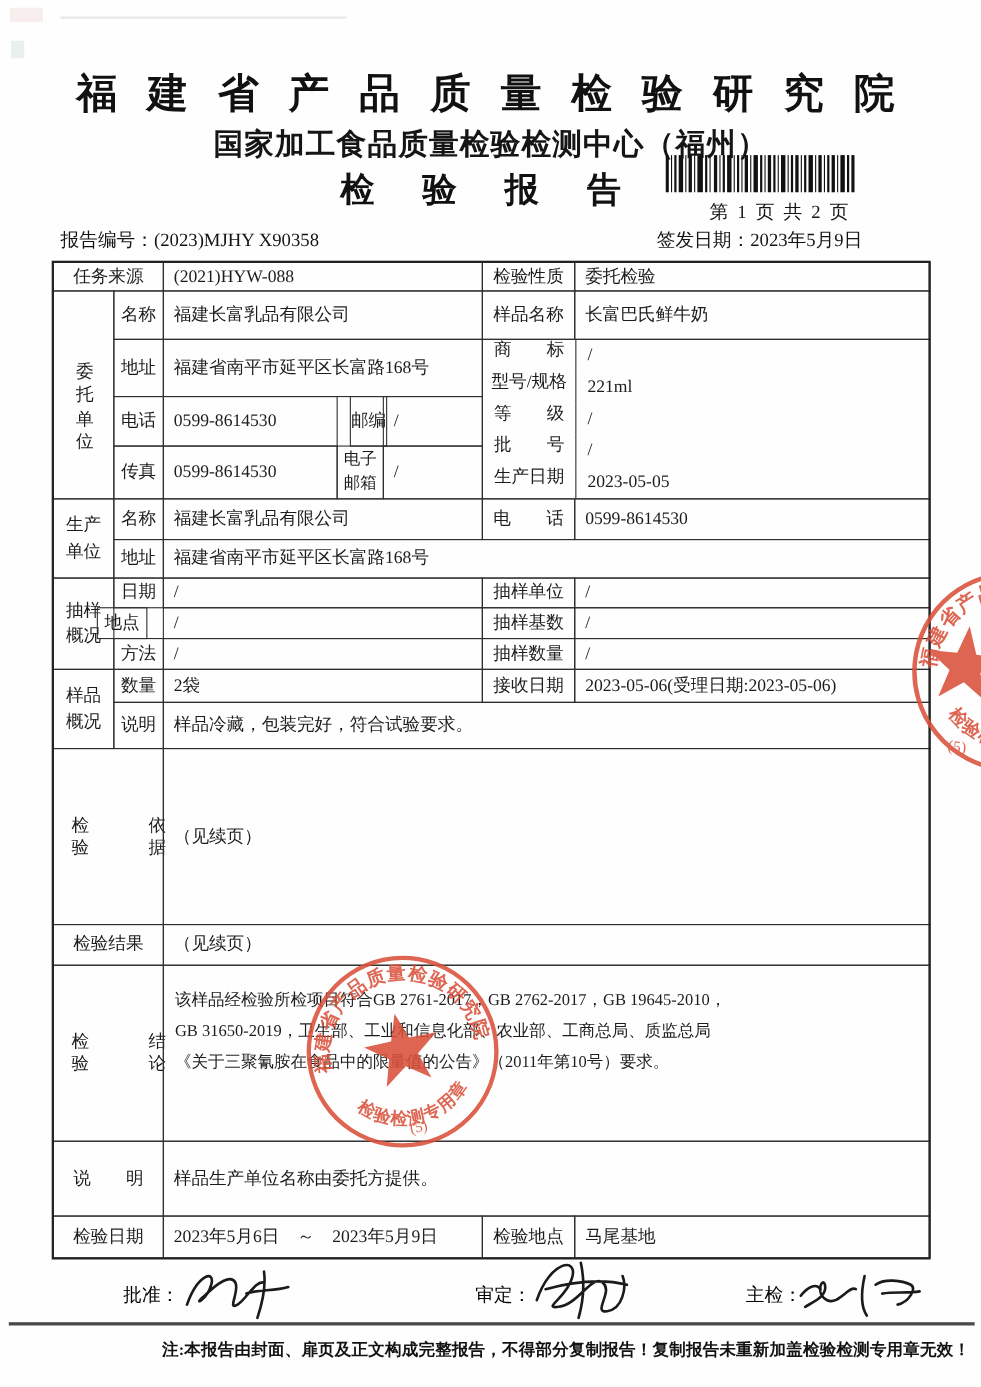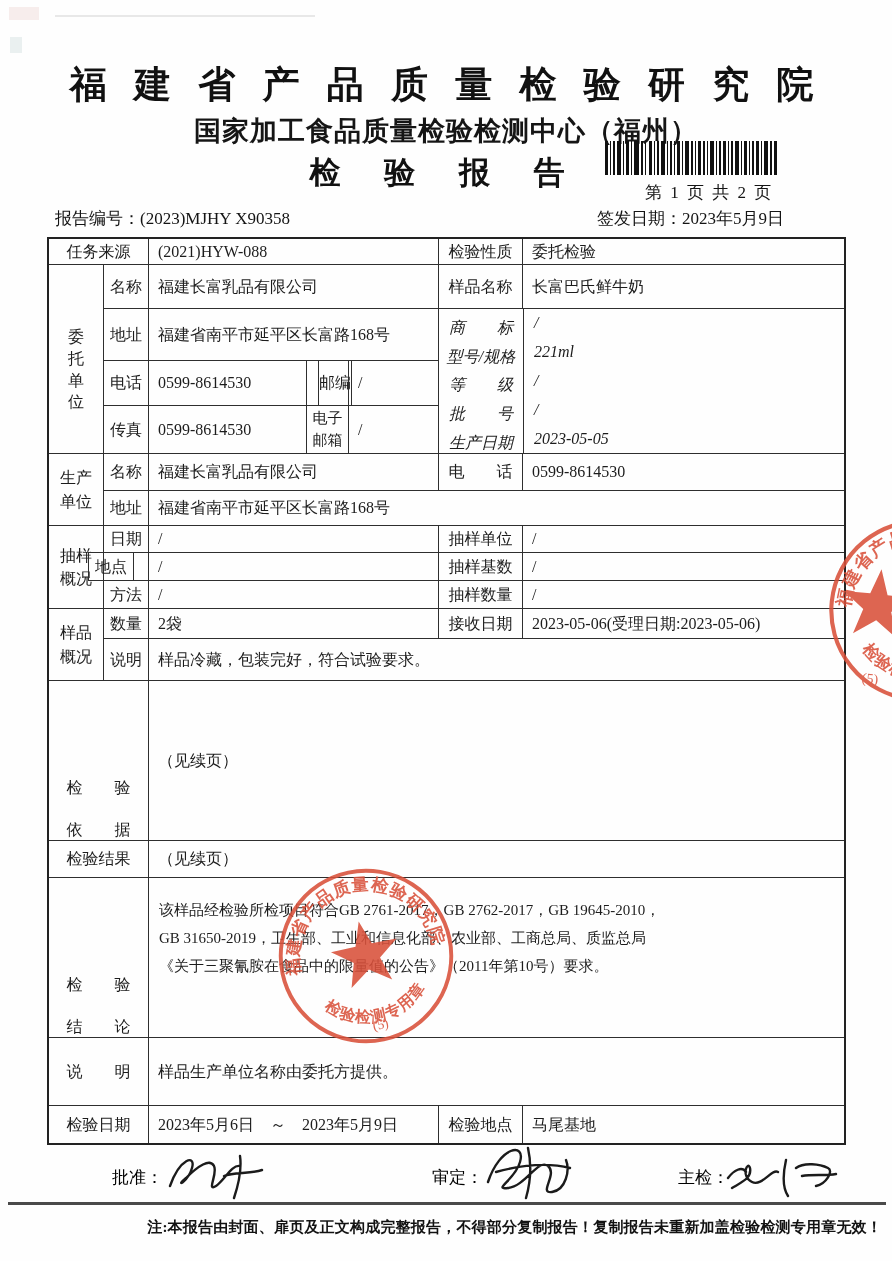--- a/index.html
+++ b/index.html
@@ -25,27 +25,27 @@
   .issue{position:absolute;left:597px;top:207px;font-size:17px;color:#141414;}
 
   
   .tbl{position:absolute;left:48px;top:238px;width:797px;height:906px;z-index:1;}
   .c{position:absolute;box-sizing:border-box;border:1px solid #2e2e2e;
      display:flex;align-items:center;font-size:16px;line-height:1.25;background:transparent;}
   .lab{justify-content:center;text-align:center;}
   .val{padding-left:9px;}
   .vtext{writing-mode:vertical-lr;text-orientation:upright;letter-spacing:22px;}
   .two{width:36px;word-break:break-all;text-align:center;line-height:1.45;}
-  .col2{flex-direction:column;justify-content:flex-end;gap:22px;}
+  .col2{flex-direction:row;justify-content:space-between;gap:22px;}
   .colstart{flex-direction:column;align-items:flex-start;justify-content:flex-start;
             padding:20px 12px 0 10px;gap:3px;}
   .outer{position:absolute;left:-1px;top:-1px;width:799px;height:908px;
          border:2px solid #222;box-sizing:border-box;pointer-events:none;}
   .sampleblock{flex-direction:column;align-items:stretch;padding:0;}
-  .srow{flex:1;display:flex;align-items:flex-end;font-style:italic;}
+  .srow{flex:1;display:flex;align-items:flex-start;}
   .srow .sl{width:84px;text-align:center;}
   .srow .sv{flex:1;align-self:stretch;display:flex;align-items:center;
             border-left:1px solid #2e2e2e;padding-left:10px;}
   .small-lab{font-size:15px;}
 
   
   .stamp{position:absolute;z-index:6;opacity:.88;pointer-events:none;}
   .stamp1{left:268px;top:858px;transform:rotate(-12deg);}
   .stamp2{left:818px;top:508px;transform:rotate(6deg);}
 

